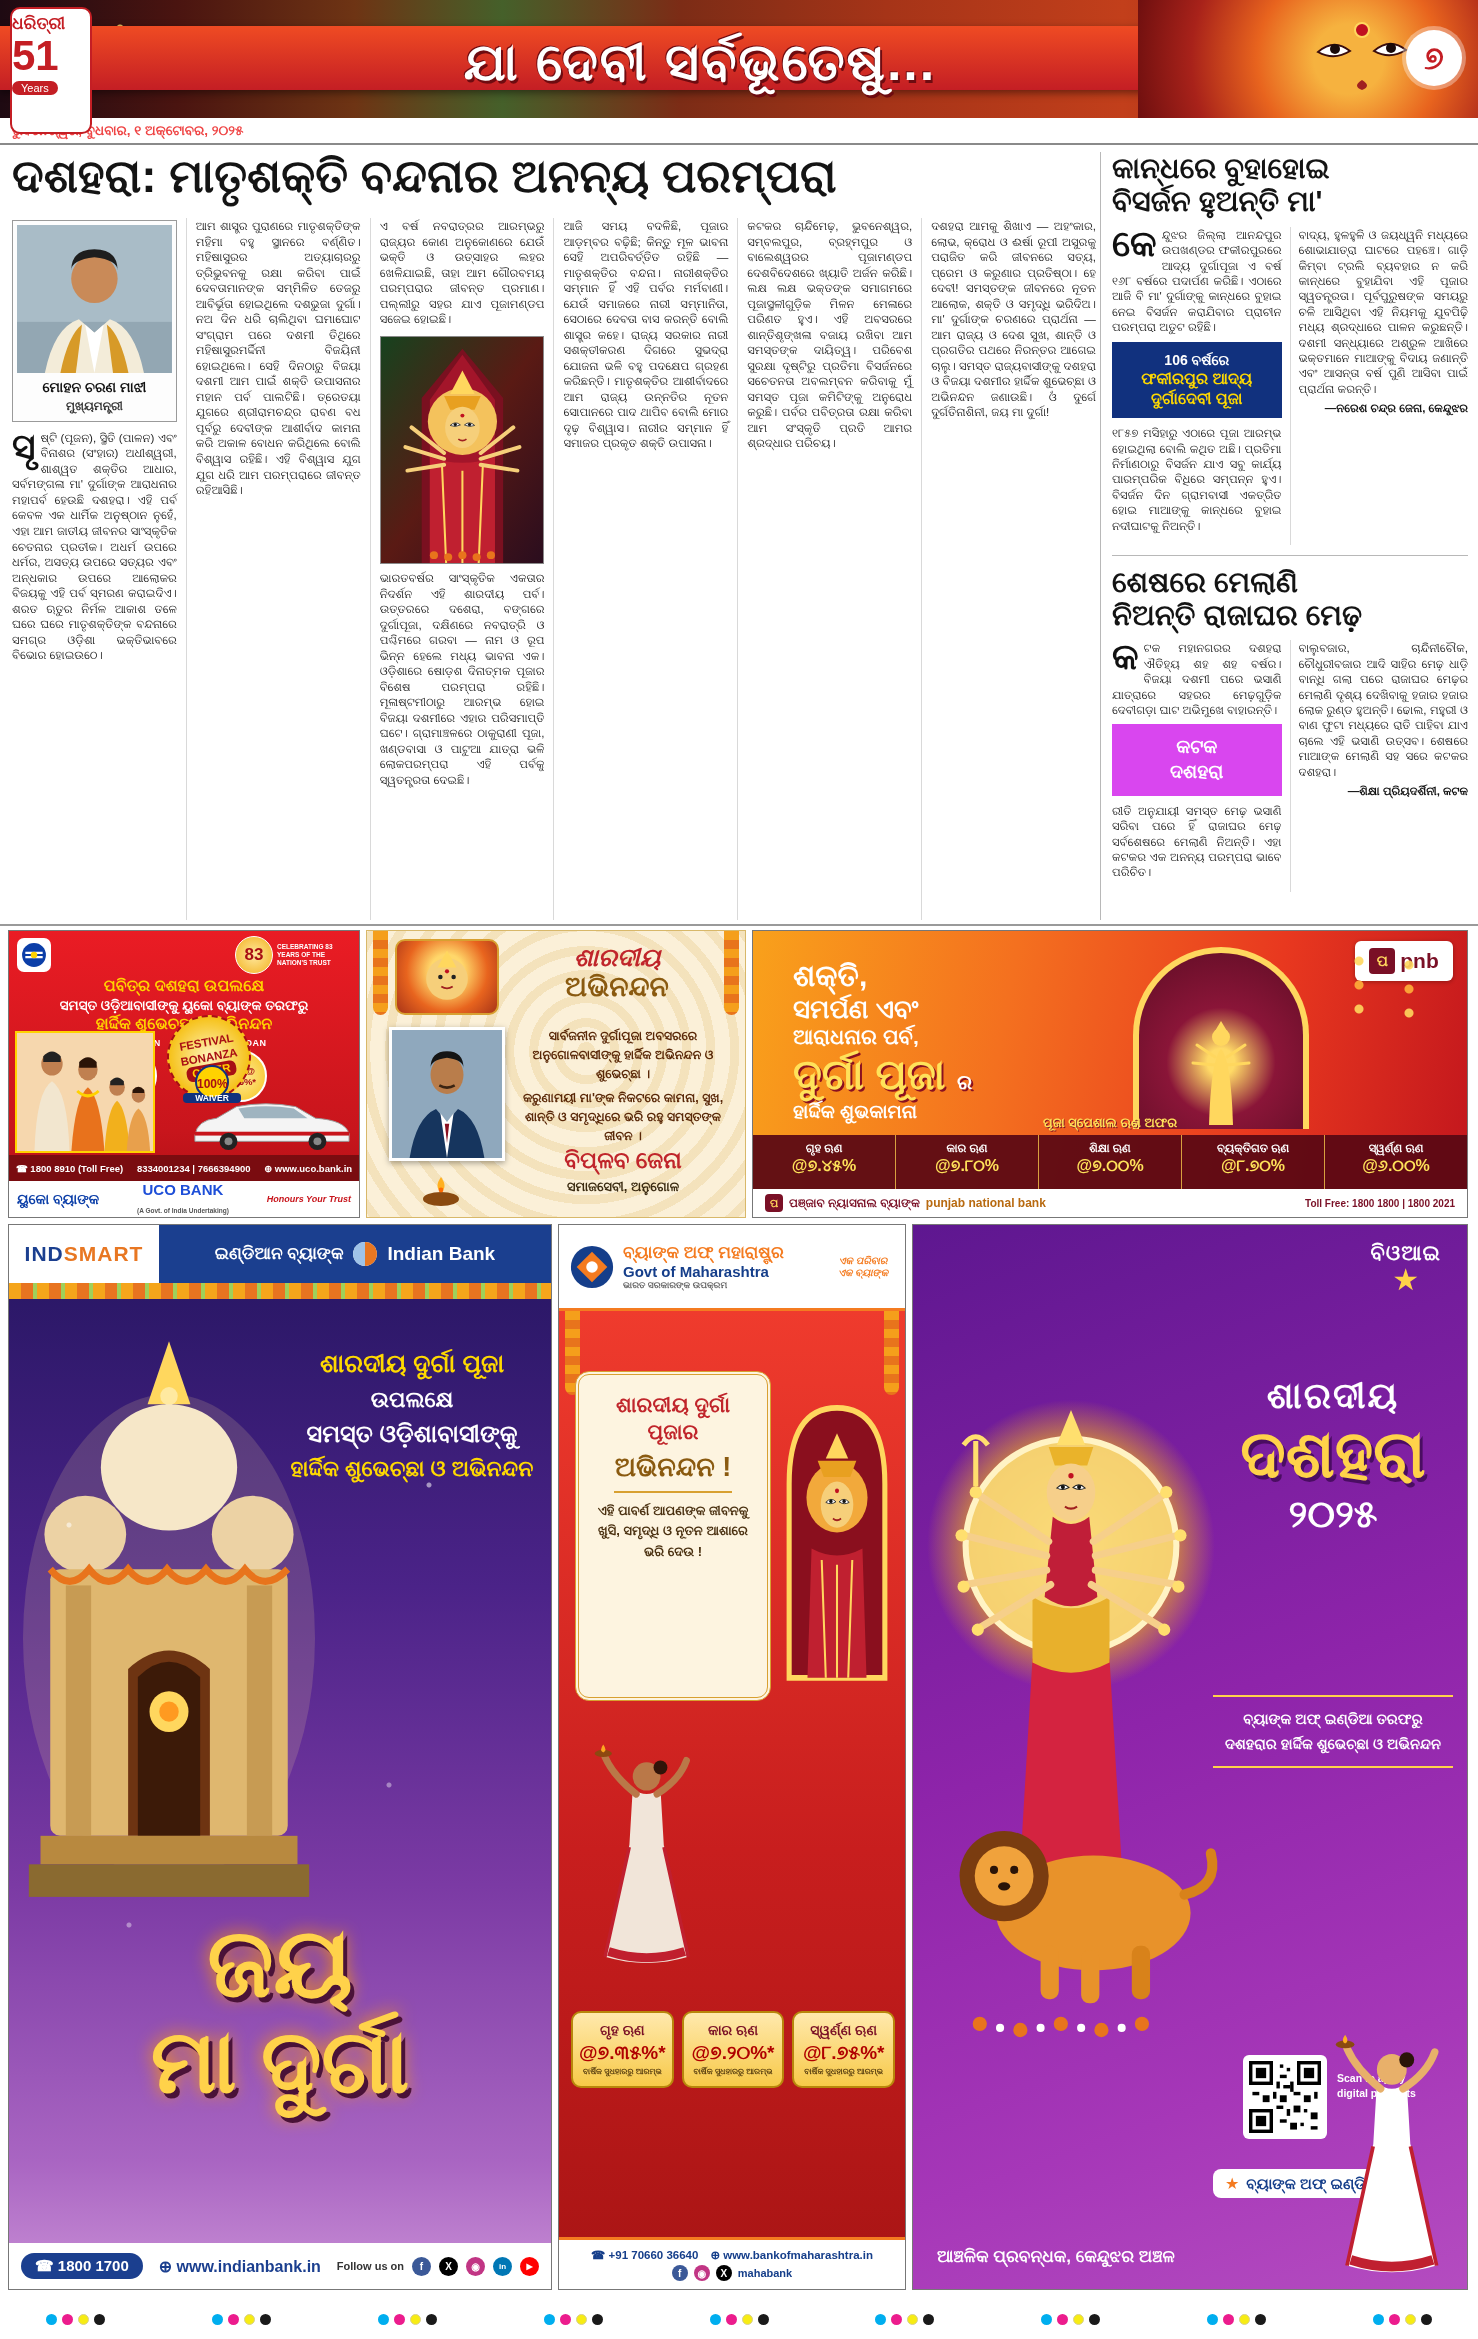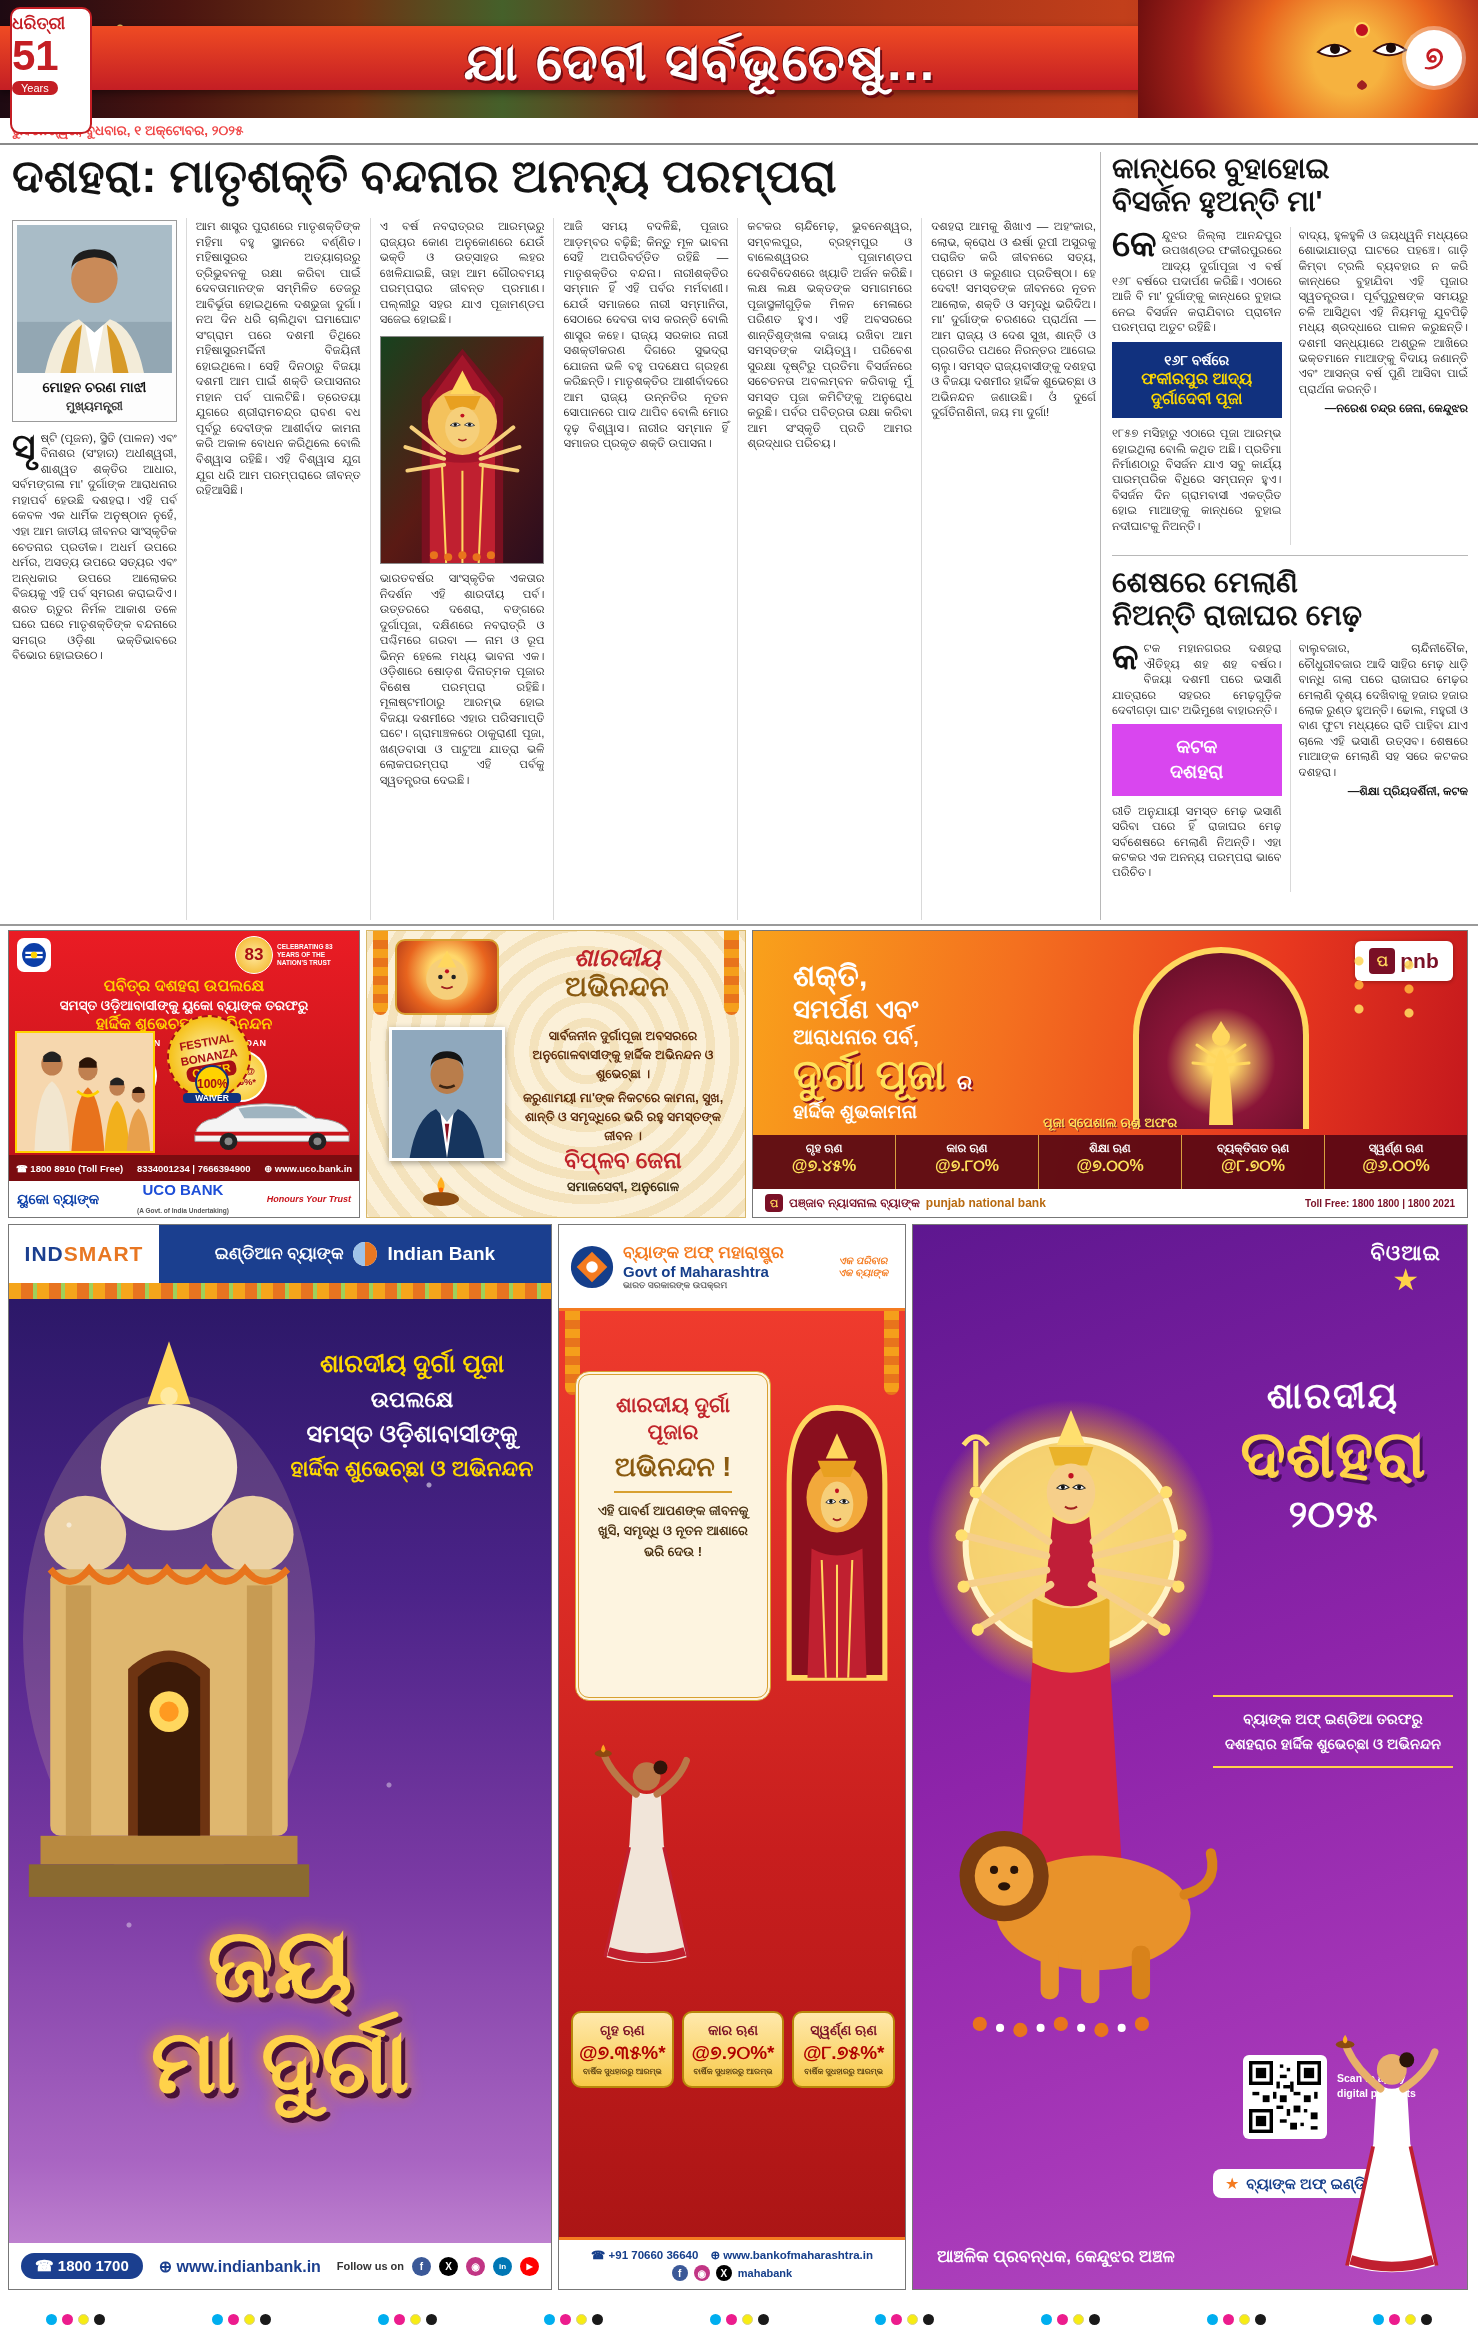--- a/index.html
+++ b/index.html
@@ -371,21 +371,21 @@
 
   <aside class="right-col">
     <h2 class="ra-head">
       <span>କାନ୍ଧରେ ବୁହାହୋଇ</span><br>
       <span>ବିସର୍ଜନ ହୁଅନ୍ତି ମା'</span>
     </h2>
     <div class="r-cols ra-body">
       <div class="r-col">
         <p><span class="dropcap">କେ</span><span>ନ୍ଦୁଝର ଜିଲ୍ଲା ଆନନ୍ଦପୁର ଉପଖଣ୍ଡର ଫକୀରପୁରରେ ଆଦ୍ୟ ଦୁର୍ଗାପୂଜା ଏ ବର୍ଷ ୧୬୮ ବର୍ଷରେ ପଦାର୍ପଣ କରିଛି। ଏଠାରେ ଆଜି ବି ମା' ଦୁର୍ଗାଙ୍କୁ କାନ୍ଧରେ ବୁହାଇ ନେଇ ବିସର୍ଜନ କରାଯିବାର ପ୍ରାଚୀନ ପରମ୍ପରା ଅତୁଟ ରହିଛି।</span></p>
         <div class="highlight-box">
-          <div class="hl1">୧୬୮ ବର୍ଷରେ</div>
+          <div class="hl1">106 ବର୍ଷରେ</div>
           <div class="hl2">ଫକୀରପୁର ଆଦ୍ୟ</div>
           <div class="hl3">ଦୁର୍ଗାଦେବୀ ପୂଜା</div>
         </div>
         <p>୧୮୫୭ ମସିହାରୁ ଏଠାରେ ପୂଜା ଆରମ୍ଭ ହୋଇଥିଲା ବୋଲି କଥିତ ଅଛି। ପ୍ରତିମା ନିର୍ମାଣଠାରୁ ବିସର୍ଜନ ଯାଏ ସବୁ କାର୍ଯ୍ୟ ପାରମ୍ପରିକ ବିଧିରେ ସମ୍ପନ୍ନ ହୁଏ। ବିସର୍ଜନ ଦିନ ଗ୍ରାମବାସୀ ଏକତ୍ରିତ ହୋଇ ମାଆଙ୍କୁ କାନ୍ଧରେ ବୁହାଇ ନଦୀଘାଟକୁ ନିଅନ୍ତି।</p>
       </div>
       <div class="r-col">
         <p>ବାଦ୍ୟ, ହୁଳହୁଳି ଓ ଜୟଧ୍ୱନି ମଧ୍ୟରେ ଶୋଭାଯାତ୍ରା ଘାଟରେ ପହଞ୍ଚେ। ଗାଡ଼ି କିମ୍ବା ଟ୍ରଲି ବ୍ୟବହାର ନ କରି କାନ୍ଧରେ ବୁହାଯିବା ଏହି ପୂଜାର ସ୍ୱତନ୍ତ୍ରତା। ପୂର୍ବପୁରୁଷଙ୍କ ସମୟରୁ ଚଳି ଆସିଥିବା ଏହି ନିୟମକୁ ଯୁବପିଢ଼ି ମଧ୍ୟ ଶ୍ରଦ୍ଧାରେ ପାଳନ କରୁଛନ୍ତି। ଦଶମୀ ସନ୍ଧ୍ୟାରେ ଅଶ୍ରୁଳ ଆଖିରେ ଭକ୍ତମାନେ ମାଆଙ୍କୁ ବିଦାୟ ଜଣାନ୍ତି ଏବଂ ଆସନ୍ତା ବର୍ଷ ପୁଣି ଆସିବା ପାଇଁ ପ୍ରାର୍ଥନା କରନ୍ତି।</p>
         <div class="byline">—ନରେଶ ଚନ୍ଦ୍ର ଜେନା, କେନ୍ଦୁଝର</div>
       </div>
     </div>

